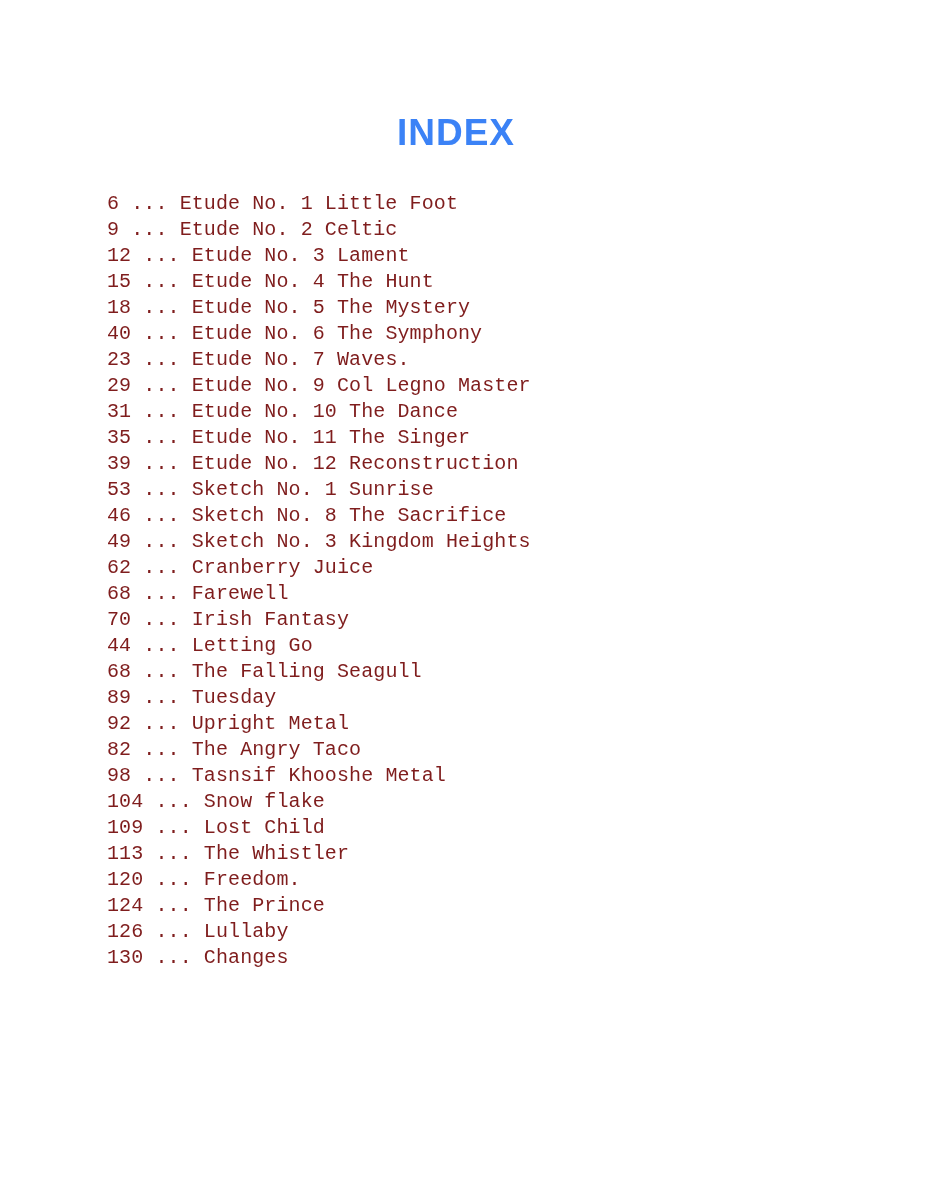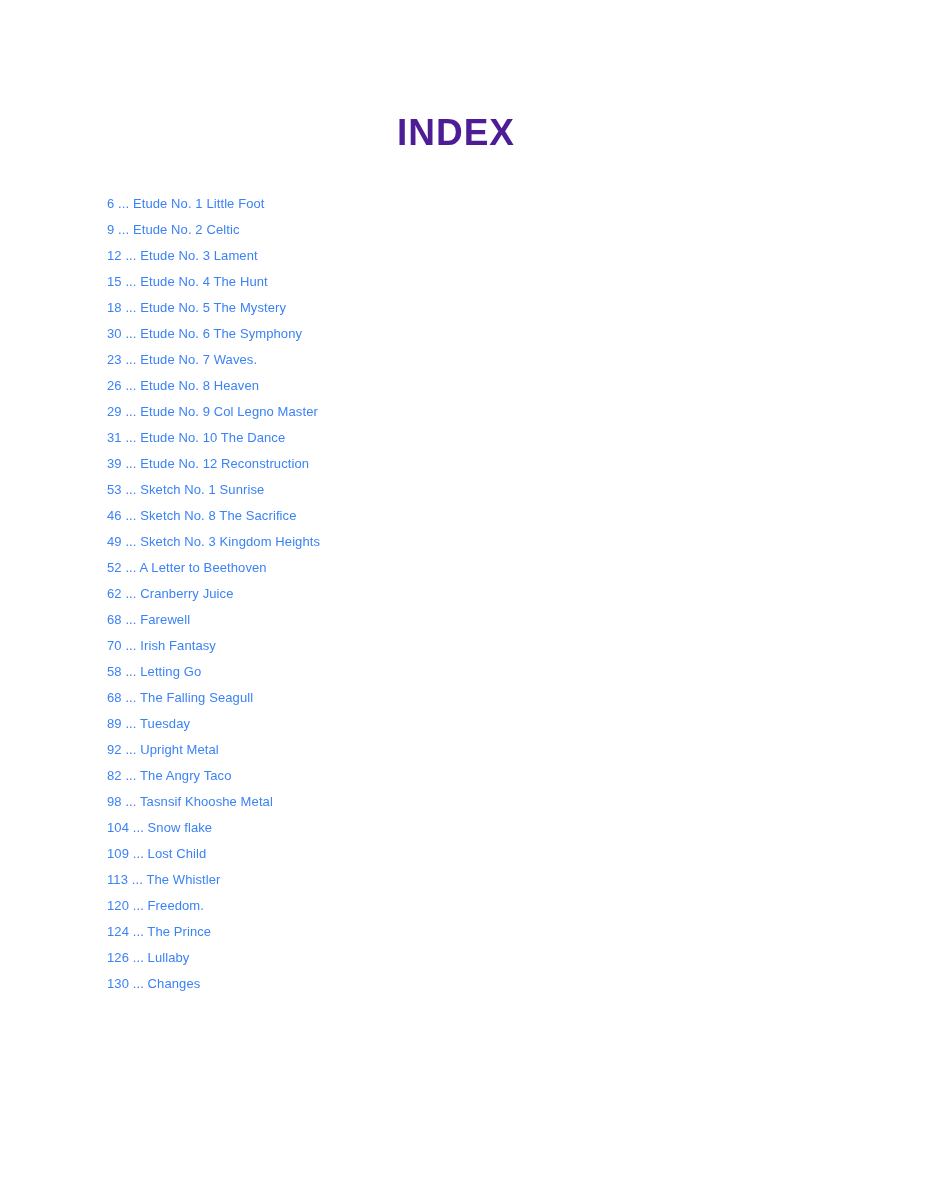--- a/index.html
+++ b/index.html
@@ -22,64 +22,64 @@
   .doc-title {
     position: absolute;
     top: 112px;
     left: 0;
     width: 912px; 
     text-align: center;
     font-size: 37px;
     line-height: 42px;
     font-weight: bold;
     letter-spacing: 1px;
-    color: #4c1d95;
+    color: #3b82f6;
     margin: 0;
   }
   .index-list {
     position: absolute;
     top: 191px;
     left: 107px;
     width: 700px;
-    color: #3b82f6;
-    font-size: 13px;
+    color: #7f1d1d;
+    font-size: 20px;
+    font-family: Liberation Mono, monospace;
   }
   .index-row {
     height: 26px;
     line-height: 26px;
     white-space: nowrap;
     letter-spacing: 0.1px;
   }
 </style>
 </head>
 <body>
 
 <div class="doc-page">
   <h1 class="doc-title">INDEX</h1>
 
   <div class="index-list">
       <div class="index-row"><span>6</span> <span>...</span> <span>Etude No. 1 Little Foot</span></div>
       <div class="index-row"><span>9</span> <span>...</span> <span>Etude No. 2 Celtic</span></div>
       <div class="index-row"><span>12</span> <span>...</span> <span>Etude No. 3 Lament</span></div>
       <div class="index-row"><span>15</span> <span>...</span> <span>Etude No. 4 The Hunt</span></div>
       <div class="index-row"><span>18</span> <span>...</span> <span>Etude No. 5 The Mystery</span></div>
-      <div class="index-row"><span>30</span> <span>...</span> <span>Etude No. 6 The Symphony</span></div>
+      <div class="index-row"><span>40</span> <span>...</span> <span>Etude No. 6 The Symphony</span></div>
       <div class="index-row"><span>23</span> <span>...</span> <span>Etude No. 7 Waves.</span></div>
-      <div class="index-row"><span>26</span> <span>...</span> <span>Etude No. 8 Heaven</span></div>
       <div class="index-row"><span>29</span> <span>...</span> <span>Etude No. 9 Col Legno Master</span></div>
       <div class="index-row"><span>31</span> <span>...</span> <span>Etude No. 10 The Dance</span></div>
+      <div class="index-row"><span>35</span> <span>...</span> <span>Etude No. 11 The Singer</span></div>
       <div class="index-row"><span>39</span> <span>...</span> <span>Etude No. 12 Reconstruction</span></div>
       <div class="index-row"><span>53</span> <span>...</span> <span>Sketch No. 1 Sunrise</span></div>
       <div class="index-row"><span>46</span> <span>...</span> <span>Sketch No. 8 The Sacrifice</span></div>
       <div class="index-row"><span>49</span> <span>...</span> <span>Sketch No. 3 Kingdom Heights</span></div>
-      <div class="index-row"><span>52</span> <span>...</span> <span>A Letter to Beethoven</span></div>
       <div class="index-row"><span>62</span> <span>...</span> <span>Cranberry Juice</span></div>
       <div class="index-row"><span>68</span> <span>...</span> <span>Farewell</span></div>
       <div class="index-row"><span>70</span> <span>...</span> <span>Irish Fantasy</span></div>
-      <div class="index-row"><span>58</span> <span>...</span> <span>Letting Go</span></div>
+      <div class="index-row"><span>44</span> <span>...</span> <span>Letting Go</span></div>
       <div class="index-row"><span>68</span> <span>...</span> <span>The Falling Seagull</span></div>
       <div class="index-row"><span>89</span> <span>...</span> <span>Tuesday</span></div>
       <div class="index-row"><span>92</span> <span>...</span> <span>Upright Metal</span></div>
       <div class="index-row"><span>82</span> <span>...</span> <span>The Angry Taco</span></div>
       <div class="index-row"><span>98</span> <span>...</span> <span>Tasnsif Khooshe Metal</span></div>
       <div class="index-row"><span>104</span> <span>...</span> <span>Snow flake</span></div>
       <div class="index-row"><span>109</span> <span>...</span> <span>Lost Child</span></div>
       <div class="index-row"><span>113</span> <span>...</span> <span>The Whistler</span></div>
       <div class="index-row"><span>120</span> <span>...</span> <span>Freedom.</span></div>
       <div class="index-row"><span>124</span> <span>...</span> <span>The Prince</span></div>

